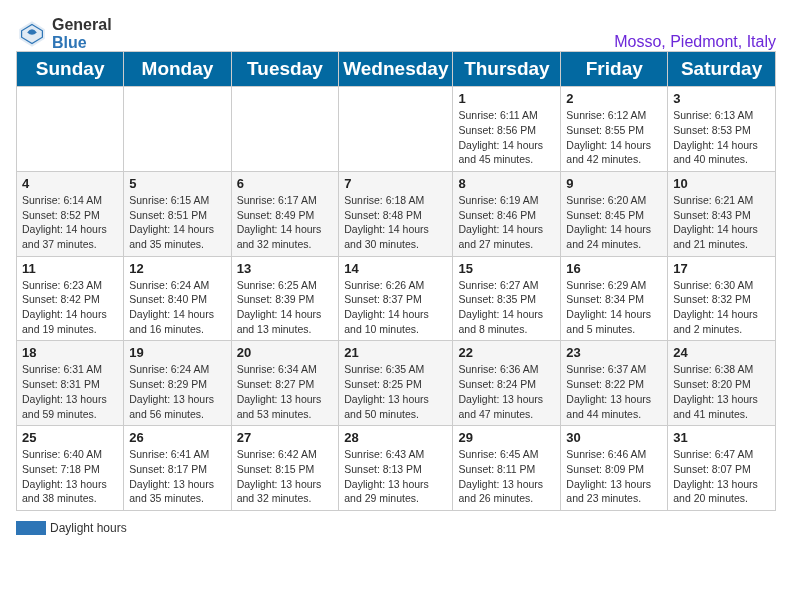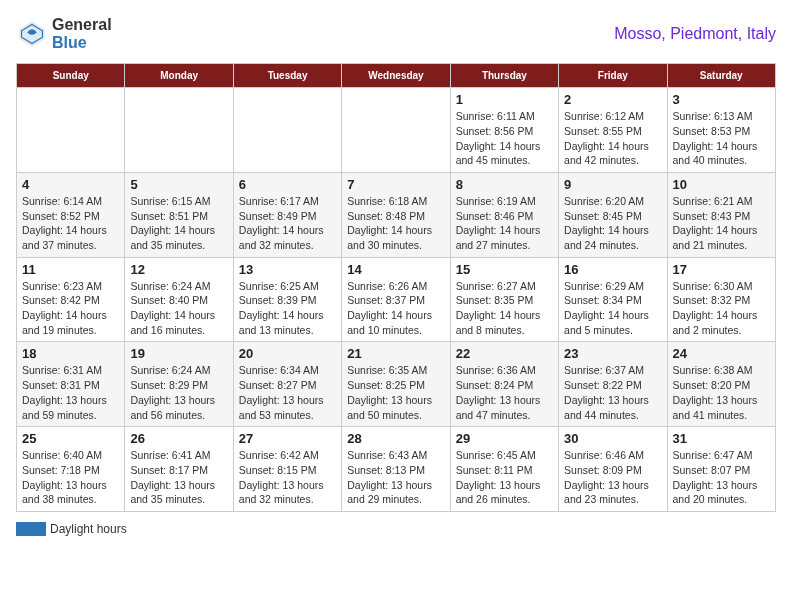--- a/index.html
+++ b/index.html
@@ -6,22 +6,22 @@
     body {
       font-family: Arial, sans-serif;
       background: #fff;
       width: 792px;
       min-height: 612px;
       padding: 16px;
     }
     .header {
       display: flex;
       justify-content: space-between;
-      align-items: center;
-      margin-bottom: 12px;
+      align-items: flex-end;
+      margin-bottom: 0;
     }
     .logo {
       display: flex;
       align-items: center;
       gap: 4px;
     }
     .logo-icon {
       width: 32px;
       height: 32px;
     }
@@ -35,25 +35,25 @@
     .title-location {
       font-size: 16px;
       color: #6d28d9;
     }
     table {
       width: 100%;
       border-collapse: collapse;
       font-size: 11px;
     }
     .day-header {
-      background-color: #7f1d1d;
+      background-color: #0369a1;
       color: #fff;
       text-align: center;
       padding: 6px 4px;
-      font-size: 10px;
+      font-size: 19px;
       font-weight: bold;
       border: 1px solid #ccc;
     }
     td {
       border: 1px solid #ccc;
       vertical-align: top;
       padding: 4px 5px;
       width: calc(100% / 7);
       min-height: 80px;
     }

